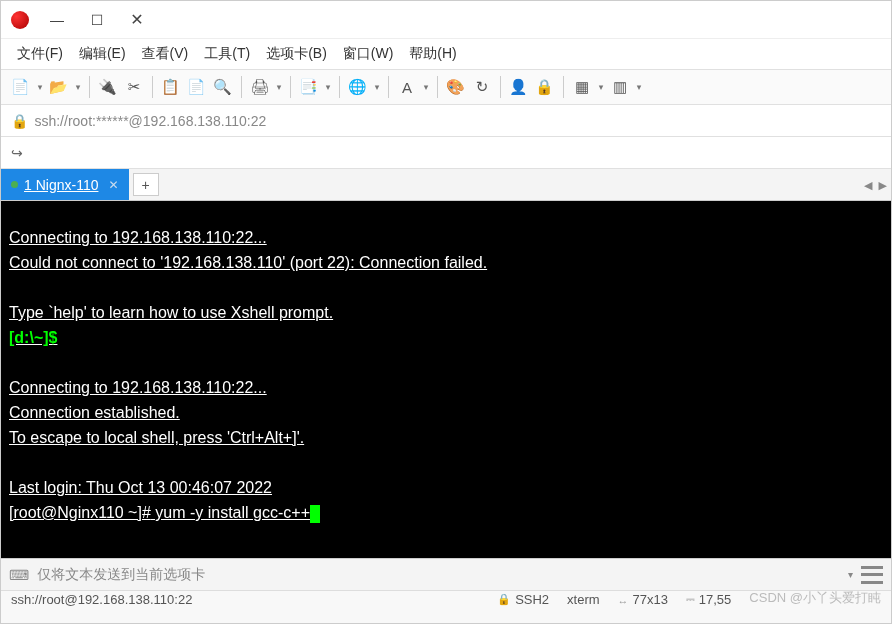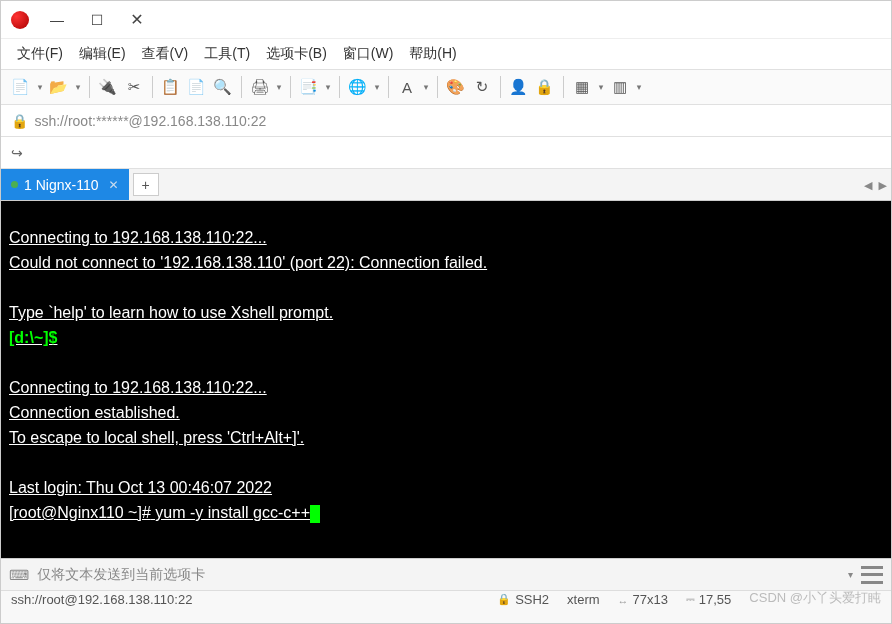--- a/index.html
+++ b/index.html
@@ -25,21 +25,21 @@
 
 .addrbar, .hintbar { height: 32px; display: flex; align-items: center; padding: 0 10px; border-bottom: 1px solid #e0e0e0; font-size: 14px; color: #777; background: #fff; }
 .addrbar { color: #888; }
 .addr-icon { margin-right: 6px; color: #999; }
 .hint-icon { margin-right: 8px; color: #666; }
 
 
 .tabbar { height: 32px; display: flex; align-items: stretch; background: #f4f4f4; border-bottom: 1px solid #ccc; position: relative; }
 .tab { display: flex; align-items: center; padding: 0 10px; font-size: 14px; cursor: pointer; }
 .tab.active { background: #1e88e5; color: #fff; }
-.tab.active .tab-label { }
+.tab.active .tab-label { text-decoration: underline; }
 .tab-dot { width: 7px; height: 7px; background: #4caf50; border-radius: 50%; margin-right: 6px; }
 .tab-close { margin-left: 10px; font-size: 12px; color: #cde; }
 .tab-add { width: 26px; display: flex; align-items: center; justify-content: center; border: 1px solid #ccc; background: #fff; margin: 4px 0 4px 4px; font-size: 14px; color: #555; cursor: pointer; }
 .tab-arrows { position: absolute; right: 4px; top: 50%; transform: translateY(-50%); display: flex; gap: 6px; color: #888; font-size: 11px; }
 .tab-arrow { cursor: pointer; }
 
 
 .terminal { flex: 1; background: #000; color: #fff; font-family: "Consolas", "Courier New", monospace; font-size: 16px; line-height: 24px; padding: 0 8px; white-space: pre; overflow: hidden; text-decoration: underline; }
 .t-green { color: #00ff00; font-weight: bold; }
 .t-cursor { display: inline-block; width: 10px; height: 18px; background: #00ff00; vertical-align: text-bottom; }

